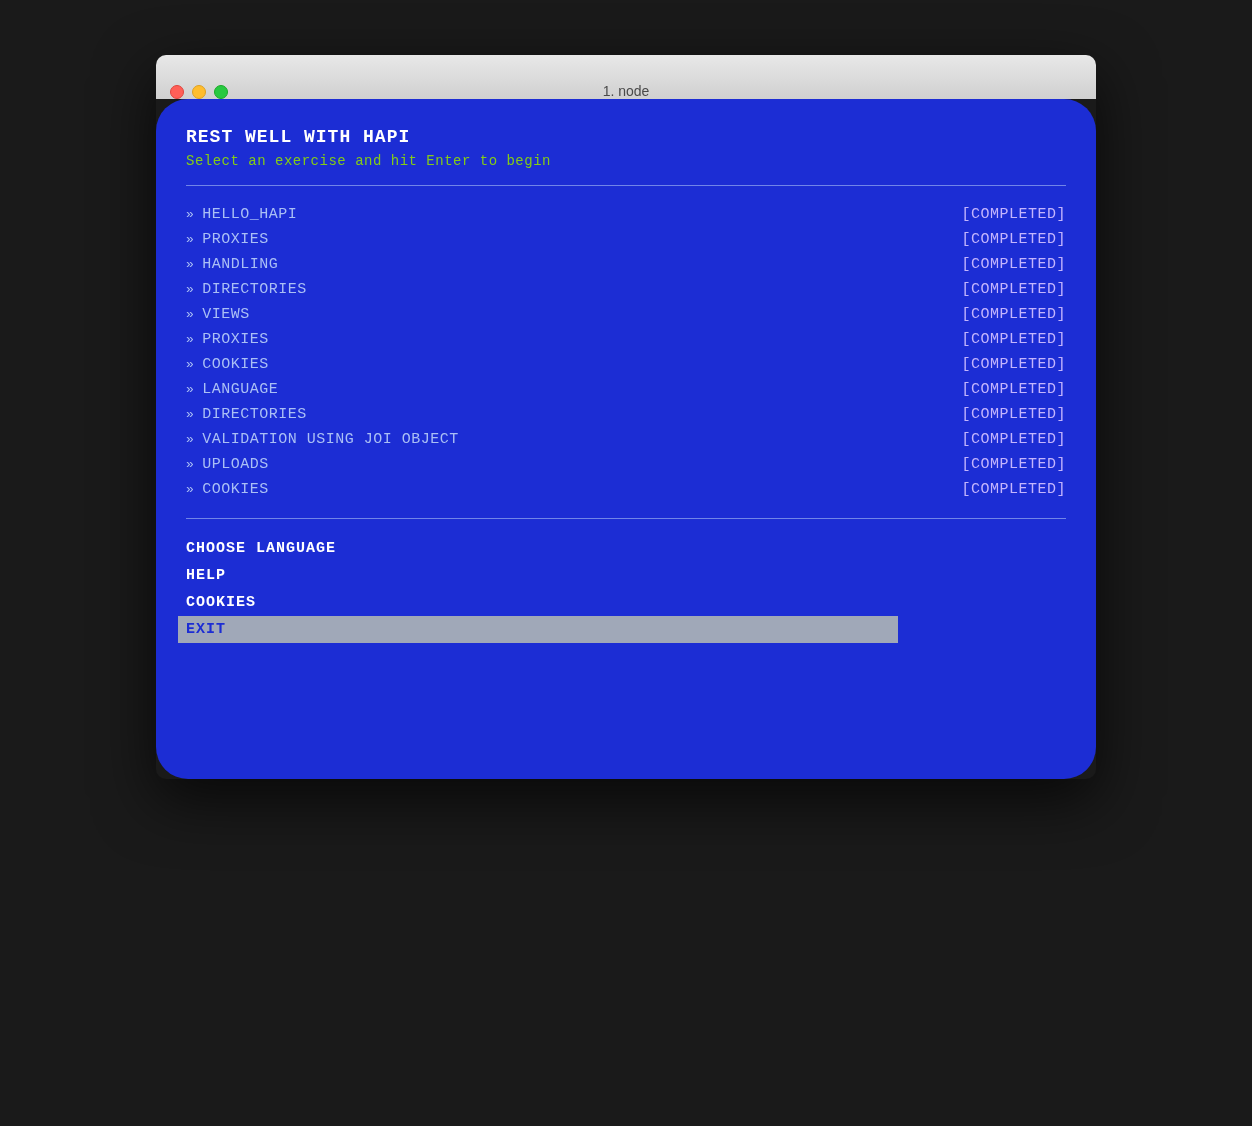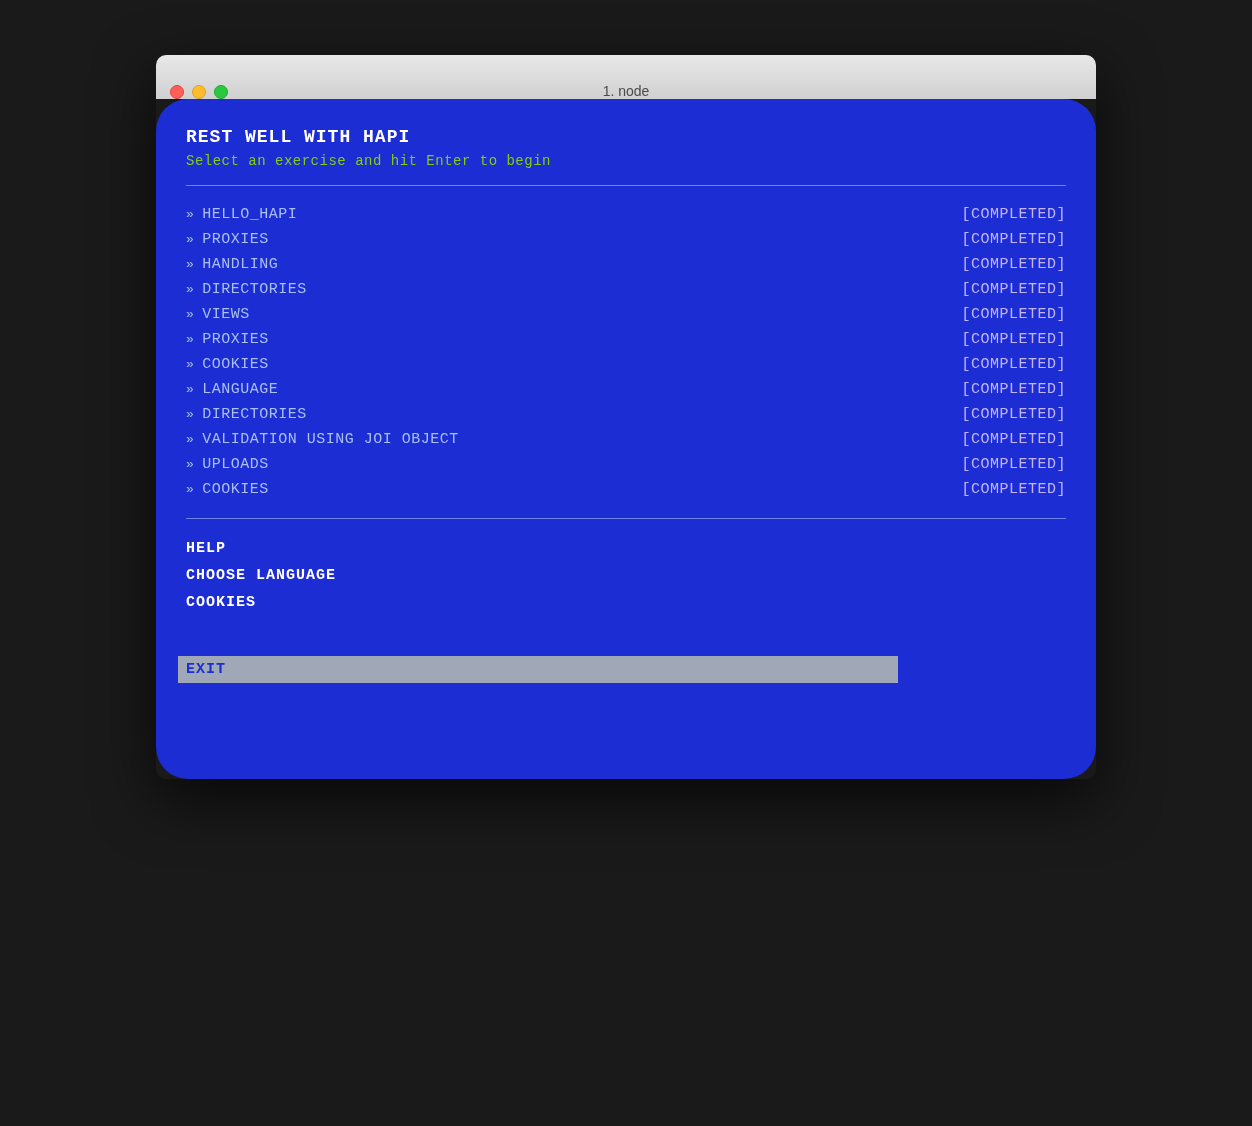--- a/index.html
+++ b/index.html
@@ -154,21 +154,20 @@
       cursor: pointer;
     }
 
     .footer-item.selected {
       background-color: #a0a8b8;
       color: #1c2dd4;
       padding: 5px 8px;
       margin-left: -8px;
       width: calc(100% + 8px);
       max-width: 720px;
-      margin-top: 40px;
     }
   </style>
 </head>
 <body>
 
 <div class="window">
 
   <div class="titlebar">
     <div class="traffic-lights">
       <div class="traffic-light close"></div>
@@ -266,19 +265,19 @@
             <span class="arrow">»</span>
             <span>COOKIES</span>
           </div>
           <span class="status-completed">[COMPLETED]</span>
         </li>
       </ul>
 
     <hr class="divider-bottom">
 
     <ul class="footer-menu">
-    <li class="footer-item">HELP</li>
-        <li class="footer-item">CHOOSE LANGUAGE</li>
+    <li class="footer-item">CHOOSE LANGUAGE</li>
+        <li class="footer-item">HELP</li>
         <li class="footer-item">COOKIES</li>
         <li class="footer-item selected">EXIT</li>
       </ul>
   </div>
 </div>
 
 </body></html>

